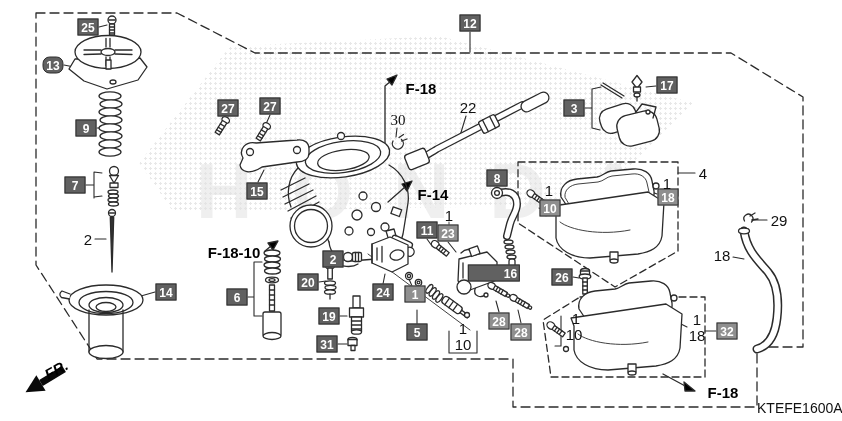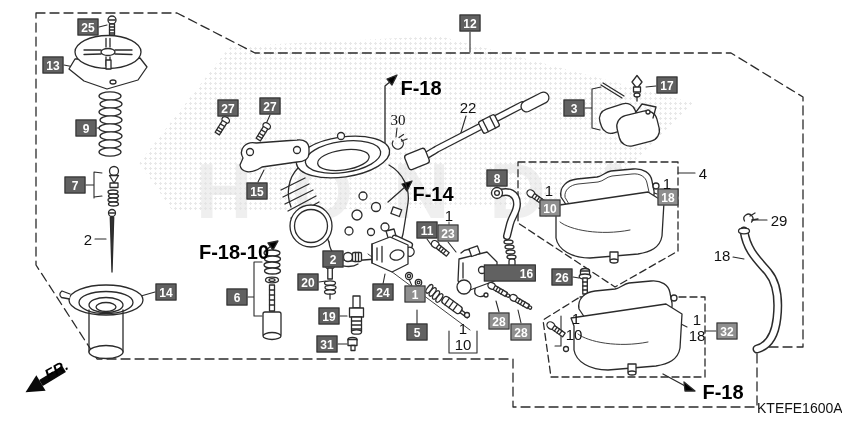--- a/index.html
+++ b/index.html
@@ -13,21 +13,21 @@
     letter-spacing:40px;color:#e2e2e2;opacity:.55;white-space:nowrap;}
   svg{position:absolute;left:0;top:0;}
   #labels{position:absolute;left:0;top:0;width:842px;height:372px;}
   .chip{position:absolute;transform:translate(-50%,-50%);min-width:21px;height:17px;
     background:#616161;border:1px solid #2e2e2e;color:#fff;font-size:12px;font-weight:bold;
     display:flex;align-items:center;justify-content:center;padding:0 2px;box-sizing:border-box;
     cursor:pointer;}
   .chip-light{background:#8f8f8f;}
   .plain{position:absolute;transform:translate(-50%,-50%);font-size:15px;color:#111;
     white-space:nowrap;cursor:pointer;}
-  .figref{position:absolute;transform:translate(-50%,-50%);font-size:20px;font-weight:bold;
+  .figref{position:absolute;transform:translate(-50%,-50%);font-size:15px;font-weight:bold;
     color:#000;white-space:nowrap;cursor:pointer;}
   #diagram-code{position:absolute;left:757px;top:400px;font-size:14px;color:#111;}
   #fr-label{position:absolute;left:44px;top:361px;font-size:15px;font-weight:bold;
     font-style:italic;color:#000;transform:rotate(-29deg);}
 </style>
 </head>
 <body>
 
 <div id="stage">
   <div id="wm-dots"></div>
@@ -416,40 +416,40 @@
         <g transform="rotate(-31 45 380)">
           <rect x="40" y="377" width="27" height="7"></rect>
           <polygon points="40,371.5 40,389.5 22,380.5"></polygon>
         </g>
       </g>
     </g>
   </svg>
 
   <div id="labels">
       <div class="chip" style="left: 88px; top: 27px;">25</div>
-      <div class="chip" style="left: 53px; top: 65px;">13</div>
+      <div class="chip" style="left: 53px; top: 65px; border-radius: 7px;">13</div>
       <div class="chip" style="left: 86px; top: 128px;">9</div>
       <div class="chip" style="left: 75px; top: 185px;">7</div>
       <div class="chip" style="left: 228px; top: 108px;">27</div>
       <div class="chip" style="left: 270px; top: 106px;">27</div>
       <div class="chip" style="left: 257px; top: 191px;">15</div>
       <div class="chip" style="left: 166px; top: 292px;">14</div>
       <div class="chip" style="left: 237px; top: 297px;">6</div>
       <div class="chip" style="left: 333px; top: 259px;">2</div>
       <div class="chip" style="left: 308px; top: 282px;">20</div>
       <div class="chip" style="left: 329px; top: 316px;">19</div>
       <div class="chip" style="left: 327px; top: 344px;">31</div>
       <div class="chip" style="left: 383px; top: 292px; text-align: center;">24</div>
       <div class="chip chip-light" style="left: 415px; top: 294px;">1</div>
       <div class="chip" style="left: 417px; top: 332px;">5</div>
       <div class="chip" style="left: 427px; top: 230px;">11</div>
       <div class="chip chip-light" style="left: 448px; top: 233px; text-align: right;">23</div>
       <div class="chip" style="left: 470px; top: 23px;">12</div>
       <div class="chip" style="left: 497px; top: 178px;">8</div>
-      <div class="chip" style="left: 510px; top: 273px; padding-left: 35px;">16</div>
+      <div class="chip" style="left: 494px; top: 273px; padding-left: 35px;">16</div>
       <div class="chip" style="left: 562px; top: 277px;">26</div>
       <div class="chip chip-light" style="left: 499px; top: 321px;">28</div>
       <div class="chip chip-light" style="left: 521px; top: 332px;">28</div>
       <div class="chip chip-light" style="left: 550px; top: 208px;">10</div>
       <div class="chip chip-light" style="left: 668px; top: 197px;">18</div>
       <div class="chip" style="left: 574px; top: 108px;">3</div>
       <div class="chip" style="left: 667px; top: 85px;">17</div>
       <div class="chip chip-light" style="left: 727px; top: 331px;">32</div>
       <div class="plain" style="left: 88px; top: 239px;">2</div>
       <div class="plain" style="left: 468px; top: 107px;">22</div>

